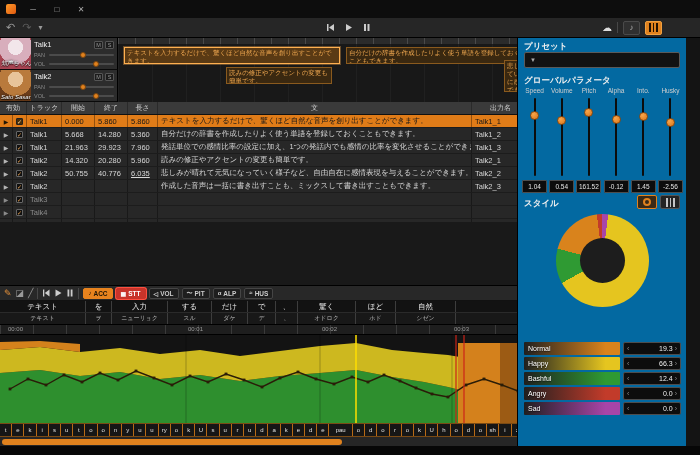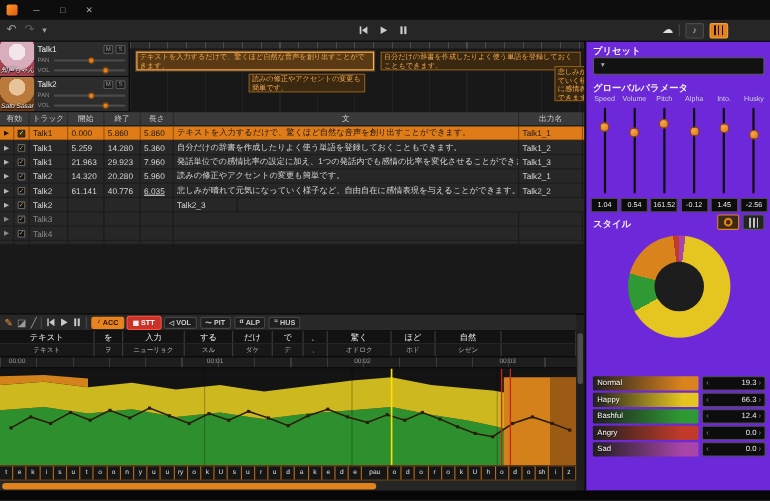--- a/index.html
+++ b/index.html
@@ -71,21 +71,21 @@
   .rlabel{position:absolute;top:1px;font-size:6px;color:#9a9a9a;}
   .wave{position:absolute;left:0;top:49px;width:524px;height:88px;background:#131313;}
   .phons{position:absolute;left:0;top:137px;width:524px;height:14px;background:#161616;display:flex;border-top:1px solid #7a4a14;border-bottom:1px solid #7a4a14;box-sizing:border-box;}
   .ph{flex:1;border-right:1px solid #b86a16;display:flex;align-items:center;justify-content:center;font-size:6px;color:#e0e0e0;overflow:hidden;box-sizing:border-box;}
   .ph.pau{flex:2;}
   .hscroll{position:absolute;left:0;top:151px;width:524px;height:10px;background:#262626;padding:2px;box-sizing:border-box;}
   .hthumb{width:340px;height:6px;background:#e0821e;border-radius:3px;}
   .vscroll{position:absolute;left:524px;top:15px;width:7px;height:136px;background:#1d1d1d;}
   .vthumb{margin:2px 1px;width:5px;height:46px;background:#4c4c4c;border-radius:2px;}
   
-  .right-panel{position:absolute;left:532px;top:38px;width:169px;height:408px;background:#6d28d9;border-left:1px solid #000;box-sizing:border-box;}
+  .right-panel{position:absolute;left:517px;top:38px;width:169px;height:408px;background:#0369a1;border-left:1px solid #000;box-sizing:border-box;}
   .rp-title{position:absolute;font-size:8.5px;font-weight:bold;color:#f0f0f0;}
   .dropdown{position:absolute;left:6px;top:14px;width:156px;height:16px;background:#121212;border:1px solid #5a5a5a;border-radius:2px;display:flex;align-items:center;padding:0 5px;box-sizing:border-box;}
   .dd-value{flex:1;font-size:7.5px;color:#e0e0e0;}
   .dd-caret{font-size:6px;color:#aaa;}
   .params{position:absolute;left:3px;top:49px;width:163px;height:106px;display:flex;}
   .param-col{flex:1;display:flex;flex-direction:column;align-items:center;min-width:0;}
   .param-label{font-size:6.5px;color:#cfcfcf;height:9px;}
   .param-slider{position:relative;width:100%;flex:1;}
   .pt{position:absolute;left:50%;top:2px;bottom:2px;width:2px;margin-left:-1px;background:#0c0c0c;border-radius:1px;}
   .pknob{position:absolute;left:50%;width:9px;height:9px;margin-left:-4.5px;border-radius:50%;background:radial-gradient(circle at 35% 30%,#f9a64a,#d9751a);border:1px solid #8a4a10;box-sizing:border-box;}
@@ -229,21 +229,21 @@
             <div class="td" style="width: 30px;">5.860</div>
             <div class="td" style="width: 314px;">テキストを入力するだけで、驚くほど自然な音声を創り出すことができます。</div>
             <div class="td" style="width: 58px;">Talk1_1</div>
           </div>
           <div class="tr">
             <div class="td play" style="width: 13px;">▶</div>
             <div class="td chk" style="width: 14px;">
               <div class="checkbox">✓</div>
             </div>
             <div class="td" style="width: 35px;">Talk1</div>
-            <div class="td" style="width: 33px;">5.259</div>
+            <div class="td" style="width: 33px;">5.668</div>
             <div class="td" style="width: 33px; text-align: center;">14.280</div>
             <div class="td" style="width: 30px;">5.360</div>
             <div class="td" style="width: 314px;">自分だけの辞書を作成したりよく使う単語を登録しておくこともできます。</div>
             <div class="td" style="width: 58px;">Talk1_2</div>
           </div>
           <div class="tr">
             <div class="td play" style="width: 13px;">▶</div>
             <div class="td chk" style="width: 14px;">
               <div class="checkbox">✓</div>
             </div>
@@ -265,35 +265,36 @@
             <div class="td" style="width: 30px;">5.960</div>
             <div class="td" style="width: 314px;">読みの修正やアクセントの変更も簡単です。</div>
             <div class="td" style="width: 58px;">Talk2_1</div>
           </div>
           <div class="tr">
             <div class="td play" style="width: 13px;">▶</div>
             <div class="td chk" style="width: 14px;">
               <div class="checkbox">✓</div>
             </div>
             <div class="td" style="width: 35px;">Talk2</div>
-            <div class="td" style="width: 33px;">61.141</div>
+            <div class="td" style="width: 33px;">50.755</div>
             <div class="td" style="width: 33px;">40.776</div>
             <div class="td" style="width: 30px; text-decoration: underline;">6.035</div>
             <div class="td" style="width: 314px;">悲しみが晴れて元気になっていく様子など、自由自在に感情表現を与えることができます。</div>
             <div class="td" style="width: 58px;">Talk2_2</div>
           </div>
           <div class="tr">
             <div class="td play" style="width: 13px;">▶</div>
             <div class="td chk" style="width: 14px;">
               <div class="checkbox">✓</div>
             </div>
             <div class="td" style="width: 35px;">Talk2</div>
             <div class="td" style="width: 33px;"></div>
             <div class="td" style="width: 33px;"></div>
             <div class="td" style="width: 30px;"></div>
+            <div class="td" style="width: 314px;">作成した音声は一括に書き出すことも、ミックスして書き出すこともできます。</div>
             <div class="td" style="width: 58px;">Talk2_3</div>
           </div>
           <div class="tr empty">
             <div class="td play" style="width: 13px;">▶</div>
             <div class="td chk" style="width: 14px;">
               <div class="checkbox">✓</div>
             </div>
             <div class="td" style="width: 35px;">Talk3</div>
             <div class="td" style="width: 33px;"></div>
             <div class="td" style="width: 33px;"></div>

